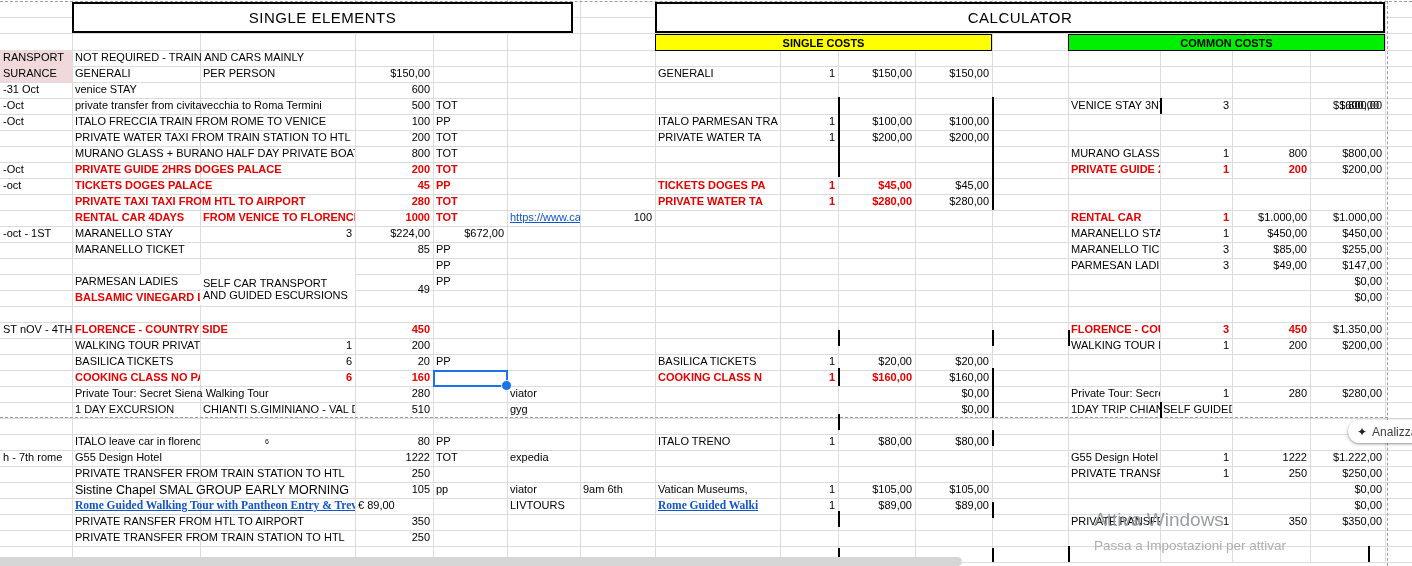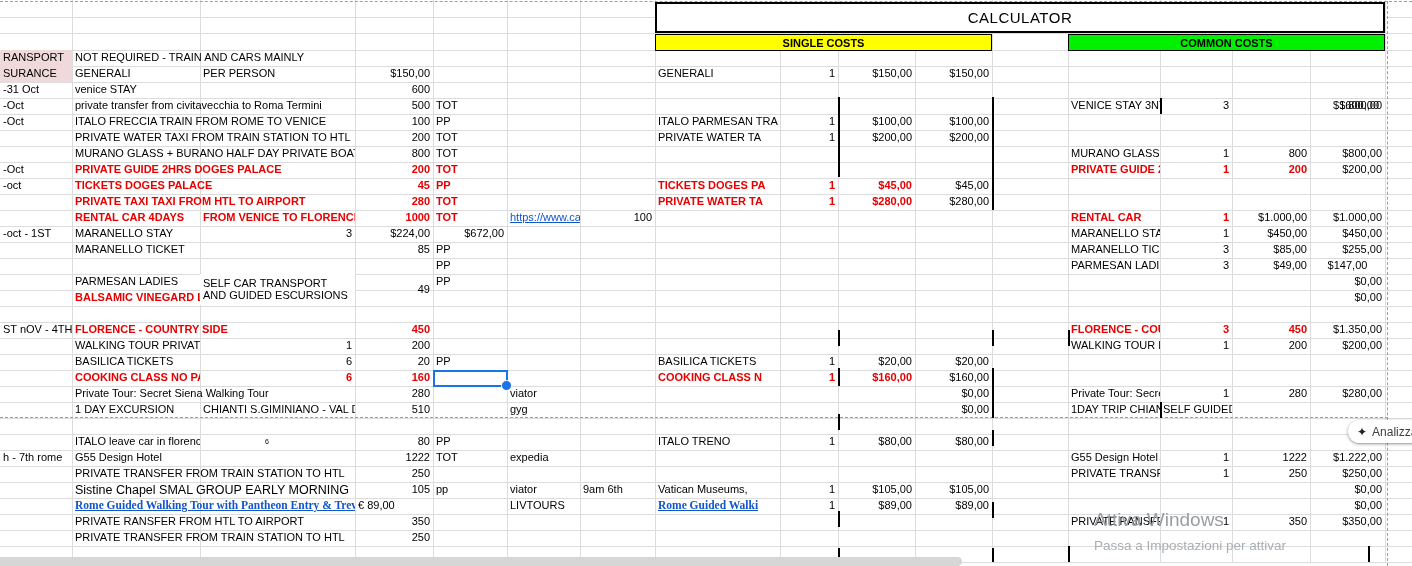--- a/index.html
+++ b/index.html
@@ -208,21 +208,21 @@
       <div class="cell ar" style="left: 355px; top: 242px; width: 78px;">85</div>
       <div class="cell" style="left: 433px; top: 242px; width: 74px;">PP</div>
       <div class="cell" style="left: 1068px; top: 242px; width: 92px;">MARANELLO TICK</div>
       <div class="cell ar" style="left: 1160px; top: 242px; width: 72px;">3</div>
       <div class="cell ar" style="left: 1232px; top: 242px; width: 78px;">$85,00</div>
       <div class="cell ar" style="left: 1310px; top: 242px; width: 75px;">$255,00</div>
       <div class="cell" style="left: 433px; top: 258px; width: 74px;">PP</div>
       <div class="cell" style="left: 1068px; top: 258px; width: 92px;">PARMESAN LADIE</div>
       <div class="cell ar" style="left: 1160px; top: 258px; width: 72px;">3</div>
       <div class="cell ar" style="left: 1232px; top: 258px; width: 78px; text-align: right;">$49,00</div>
-      <div class="cell ar" style="left: 1310px; top: 258px; width: 75px; text-align: center;">$147,00</div>
+      <div class="cell ar" style="left: 1310px; top: 258px; width: 75px;">$147,00</div>
       <div class="cell" style="left: 72px; top: 274px; width: 128px;">PARMESAN LADIES</div>
       <div class="cell wrap" style="left: 200px; top: 274px; width: 155px;">SELF CAR TRANSPORT AND GUIDED ESCURSIONS</div>
       <div class="cell ar" style="left: 355px; top: 282px; width: 78px;">49</div>
       <div class="cell" style="left: 433px; top: 274px; width: 74px;">PP</div>
       <div class="cell ar" style="left: 1310px; top: 274px; width: 75px;">$0,00</div>
       <div class="cell red" style="left: 72px; top: 290px; width: 128px;">BALSAMIC VINEGARD LA</div>
       <div class="cell ar" style="left: 1310px; top: 290px; width: 75px;">$0,00</div>
       <div class="cell" style="left: 0px; top: 322px; width: 72px;">ST nOV - 4TH</div>
       <div class="cell red" style="left: 72px; top: 322px; width: 283px;">FLORENCE - COUNTRY SIDE</div>
       <div class="cell ar red" style="left: 355px; top: 322px; width: 78px;">450</div>
@@ -315,20 +315,23 @@
       <div class="cell ar" style="left: 1232px; top: 514px; width: 78px;">350</div>
       <div class="cell ar" style="left: 1310px; top: 514px; width: 75px;">$350,00</div>
       <div class="cell" style="left: 72px; top: 530px; width: 283px;">PRIVATE TRANSFER FROM TRAIN STATION TO HTL</div>
       <div class="cell ar" style="left: 355px; top: 530px; width: 78px;">250</div>
     </div>
 
   <div class="dashh" style="left:0;top:1px;width:1412px;"></div>
   <div class="dashh" style="left:0;top:417px;width:1388px;"></div>
   <div class="dashv" style="left:1387px;top:1px;height:565px;"></div>
 
+  <div class="hbox" style="left:72px;width:501px;">
+    <span>SINGLE ELEMENTS</span>
+  </div>
   <div class="hbox" style="left:655px;width:730px;">
     <span>CALCULATOR</span>
   </div>
   <div class="band" id="band-single" style="left: 655px; width: 337px; background: rgb(255, 255, 0);">
     <span>SINGLE COSTS</span>
   </div>
   <div class="band" id="band-common" style="left: 1068px; width: 317px; background: rgb(0, 240, 0);">
     <span>COMMON COSTS</span>
   </div>
 

